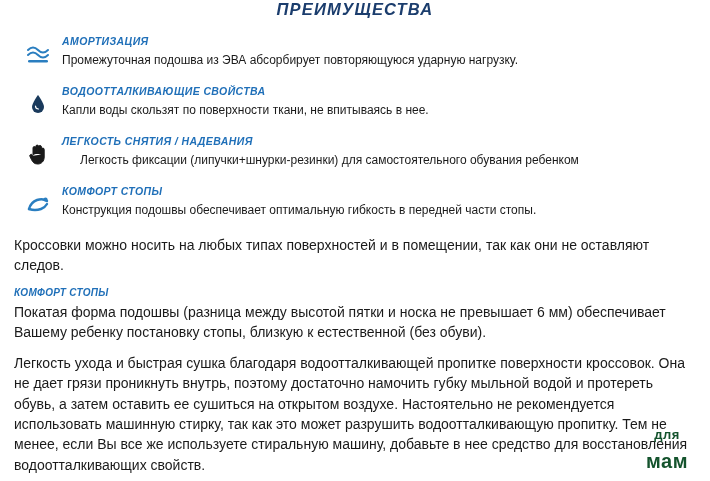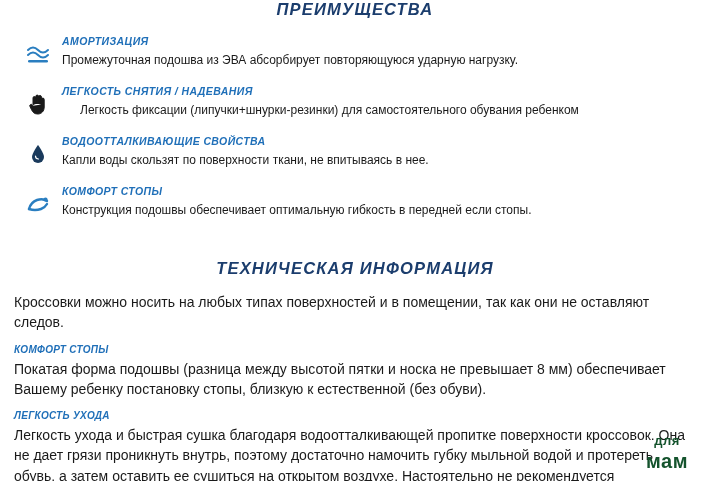--- a/index.html
+++ b/index.html
@@ -116,21 +116,21 @@
   }
   .wm-top {
     font-size: 13px;
     font-weight: bold;
     letter-spacing: 0.5px;
   }
   .wm-bottom {
     font-size: 20px;
     font-weight: bold;
     letter-spacing: 0.5px;
-    margin-top: 4px;
+    margin-top: 10px;
   }
   svg { display: block; }
 </style>
 </head>
 <body>
 
 <div class="page">
 
   <div class="section-title" id="advantages-title">ПРЕИМУЩЕСТВА</div>
 
@@ -145,74 +145,72 @@
         </svg>
       </span>
       <div class="adv-text">
         <div class="adv-head">АМОРТИЗАЦИЯ</div>
         <div class="adv-body">Промежуточная подошва из ЭВА абсорбирует повторяющуюся ударную нагрузку.</div>
       </div>
     </div>
 
     <div class="adv-row">
       <span class="adv-icon">
-        <svg width="26" height="26" viewBox="0 0 26 26">
-          <path d="M8 14 V7 a1.4 1.4 0 0 1 2.8 0 V13 M10.8 13 V5.5 a1.4 1.4 0 0 1 2.8 0 V13 M13.6 13 V6 a1.4 1.4 0 0 1 2.8 0 V13.5 M16.4 13.5 V8.5 a1.4 1.4 0 0 1 2.8 0 V16 c0 4-2.6 7-6.4 7 -3.6 0-5-1.8-6.2-4.2 L5 15.6 a1.4 1.4 0 0 1 2.3-1.6 L8 14.8" fill="#1a1a1a" stroke="#1a1a1a" stroke-width="1"></path>
-        </svg>
-      </span>
-      <div class="adv-text">
-        <div class="adv-head">ЛЕГКОСТЬ СНЯТИЯ / НАДЕВАНИЯ</div>
-        <div class="adv-body indent">Легкость фиксации (липучки+шнурки-резинки) для самостоятельного обувания ребенком</div>
-      </div>
-    </div>
-
-    <div class="adv-row">
-      <span class="adv-icon">
         <svg width="26" height="24" viewBox="0 0 26 24">
           <path d="M13 3 C13 3 7 11 7 15 A6 6 0 0 0 19 15 C19 11 13 3 13 3 Z" fill="#1a3a5c"></path>
           <path d="M10.5 14 a3 3 0 0 0 3 3" stroke="#ffffff" stroke-width="1.2" fill="none" stroke-linecap="round"></path>
         </svg>
       </span>
       <div class="adv-text">
         <div class="adv-head">ВОДООТТАЛКИВАЮЩИЕ СВОЙСТВА</div>
         <div class="adv-body">Капли воды скользят по поверхности ткани, не впитываясь в нее.</div>
+      </div>
+    </div>
+
+    <div class="adv-row">
+      <span class="adv-icon">
+        <svg width="26" height="26" viewBox="0 0 26 26">
+          <path d="M8 14 V7 a1.4 1.4 0 0 1 2.8 0 V13 M10.8 13 V5.5 a1.4 1.4 0 0 1 2.8 0 V13 M13.6 13 V6 a1.4 1.4 0 0 1 2.8 0 V13.5 M16.4 13.5 V8.5 a1.4 1.4 0 0 1 2.8 0 V16 c0 4-2.6 7-6.4 7 -3.6 0-5-1.8-6.2-4.2 L5 15.6 a1.4 1.4 0 0 1 2.3-1.6 L8 14.8" fill="#1a1a1a" stroke="#1a1a1a" stroke-width="1"></path>
+        </svg>
+      </span>
+      <div class="adv-text">
+        <div class="adv-head">ЛЕГКОСТЬ СНЯТИЯ / НАДЕВАНИЯ</div>
+        <div class="adv-body indent">Легкость фиксации (липучки+шнурки-резинки) для самостоятельного обувания ребенком</div>
       </div>
     </div>
 
     <div class="adv-row">
       <span class="adv-icon">
         <svg width="26" height="24" viewBox="0 0 26 24">
           <path d="M4 17 Q6 10 12 8 Q18 6 22 9" stroke="#2a7ec0" stroke-width="2.4" fill="none" stroke-linecap="round"></path>
           <path d="M4 17 Q10 19 16 17 Q20 15.6 22 12" stroke="#2a7ec0" stroke-width="2.4" fill="none" stroke-linecap="round"></path>
           <circle cx="20.5" cy="7.5" r="2.1" fill="#2a7ec0"></circle>
         </svg>
       </span>
       <div class="adv-text">
         <div class="adv-head">КОМФОРТ СТОПЫ</div>
-        <div class="adv-body">Конструкция подошвы обеспечивает оптимальную гибкость в передней если стопы.</div>
+        <div class="adv-body">Конструкция подошвы обеспечивает оптимальную гибкость в передней части стопы.</div>
       </div>
     </div>
 
   </div>
 
-  <div class="section-title" id="tech-title">ТЕХНИЧЕСКАЯ ИНФОРМАЦИЯ</div>
 
   <div class="tech">
 
     <div class="tech-item">
       <div class="tech-body">Кроссовки можно носить на любых типах поверхностей и в помещении, так как они не оставляют следов.</div>
     </div>
 
     <div class="tech-item">
       <div class="tech-head">КОМФОРТ СТОПЫ</div>
-      <div class="tech-body">Покатая форма подошвы (разница между высотой пятки и носка не превышает 8 мм) обеспечивает Вашему ребенку постановку стопы, близкую к естественной (без обуви).</div>
-    </div>
-
-    <div class="tech-item">
-      <div class="tech-head">ЛЕГКОСТЬ УХОДА</div>
+      <div class="tech-body">Покатая форма подошвы (разница между высотой пятки и носка не превышает 6 мм) обеспечивает Вашему ребенку постановку стопы, близкую к естественной (без обуви).</div>
+    </div>
+
+    <div class="tech-item">
       <div class="tech-body">Легкость ухода и быстрая сушка благодаря водоотталкивающей пропитке поверхности кроссовок. Она не дает грязи проникнуть внутрь, поэтому достаточно намочить губку мыльной водой и протереть обувь, а затем оставить ее сушиться на открытом воздухе. Настоятельно не рекомендуется использовать машинную стирку, так как это может разрушить водоотталкивающую пропитку. Тем не менее, если Вы все же используете стиральную машину, добавьте в нее средство для восстановления водоотталкивающих свойств.</div>
     </div>
 
     <div class="tech-item">
       <div class="tech-head">ОТВЕДЕНИЕ ИСПАРЕНИЙ ВЛАГИ</div>
 
     </div>
 
   </div>
 

